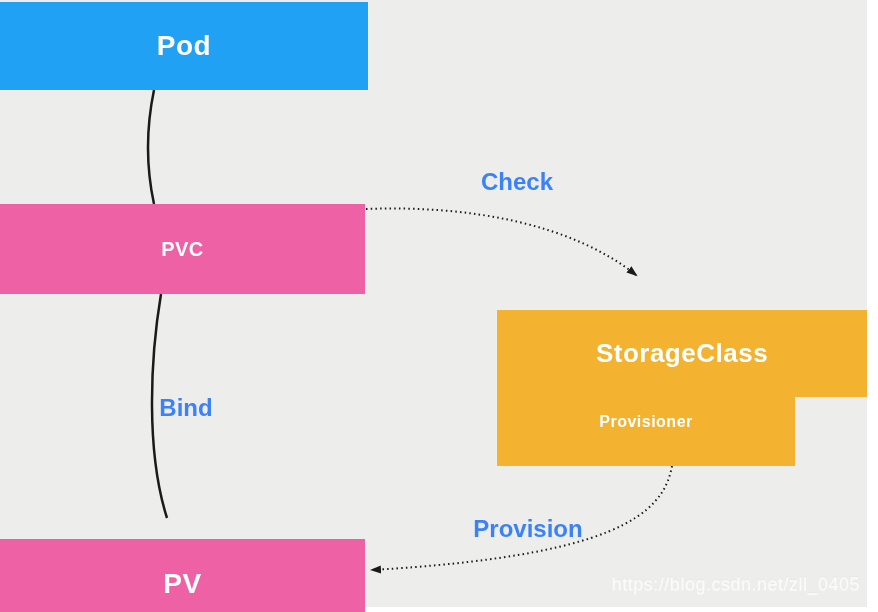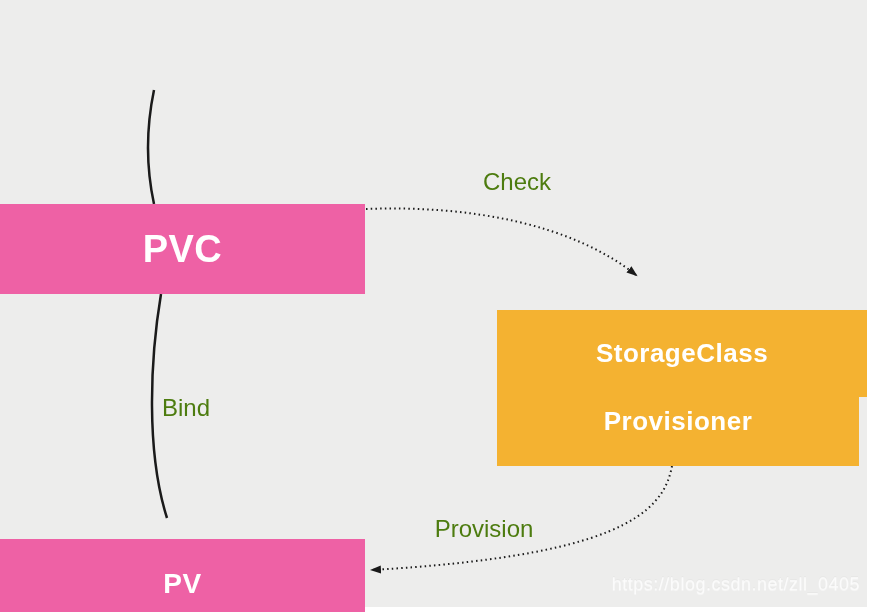--- a/index.html
+++ b/index.html
@@ -32,38 +32,38 @@
     letter-spacing: 0.5px;
   }
   .node-pod {
     left: 0; top: 2px; width: 368px; height: 88px;
     background: var(--pod-blue, #21a1f3);
     font-size: 28px;
   }
   .node-pvc {
     left: 0; top: 204px; width: 365px; height: 90px;
     background: var(--pvc-pink, #ee61a5);
-    font-size: 38px;
+    font-size: 20px;
     text-align: right;
   }
   .node-pv {
     left: 0; top: 539px; width: 365px; height: 89px;
     background: var(--pvc-pink, #ee61a5);
     font-size: 28px;
   }
   .node-storageclass {
     left: 497px; top: 282px; width: 370px; height: 87px;
     background: var(--storage-orange, #f4b231);
     font-size: 26px;
     margin-top: 28px;
   }
   .node-provisioner {
-    left: 497px; top: 377px; width: 362px; height: 89px;
+    left: 497px; top: 377px; width: 298px; height: 89px;
     background: var(--storage-orange, #f4b231);
-    font-size: 26px;
+    font-size: 16px;
   }
   svg.edges {
     position: absolute;
     left: 0; top: 0;
     width: 878px;
     height: 612px;
     pointer-events: none;
   }
   path.connector {
     fill: none;
@@ -75,28 +75,28 @@
     stroke: var(--line-black, #1a1a1a);
     stroke-width: 2;
     stroke-dasharray: 1.5 3.2;
   }
   #arrowhead path {
     fill: var(--line-black, #1a1a1a);
   }
   .edge-label {
     position: absolute;
     transform: translate(-50%, -50%);
-    font-weight: normal;
+    font-weight: bold;
     font-size: 24px;
-    color: #4d7c0f;
+    color: #3b82f6;
     white-space: nowrap;
   }
   .label-check   { left: 517px; top: 182px; }
   .label-bind    { left: 186px; top: 408px; }
-  .label-provision { left: 484px; top: 529px; }
+  .label-provision { left: 528px; top: 529px; }
   .watermark {
     position: absolute;
     right: 18px;
     top: 574px;
     font-size: 18px;
     letter-spacing: 0.5px;
     color: var(--watermark-gray, rgba(255,255,255,0.65));
     text-shadow: 0 1px 1px rgba(255,255,255,0.6), 0 -1px 1px rgba(0,0,0,0.03);
     white-space: nowrap;
   }
@@ -113,20 +113,23 @@
       <marker id="arrowhead" markerUnits="userSpaceOnUse" markerWidth="14" markerHeight="12" refX="9" refY="4" orient="auto">
         <path d="M0,0 L11,4 L0,8 z"></path>
       </marker>
     </defs>
     <path class="connector" d="M 154 90 Q 142 148 154 204"></path>
     <path class="connector" d="M 161 294 C 150 360 146 452 167 518"></path>
     <path class="dotted" d="M 366 209 C 470 205 572 224 636 275" marker-end="url(#arrowhead)"></path>
     <path class="dotted" d="M 672 466 C 663 516 612 556 372 570" marker-end="url(#arrowhead)"></path>
   </svg>
 
+  <div class="node node-pod">
+    <span>Pod</span>
+  </div>
 
   <div class="node node-pvc">
     <span>PVC</span>
   </div>
 
   <div class="node node-storageclass">
     <span>StorageClass</span>
   </div>
 
   <div class="node node-provisioner">

